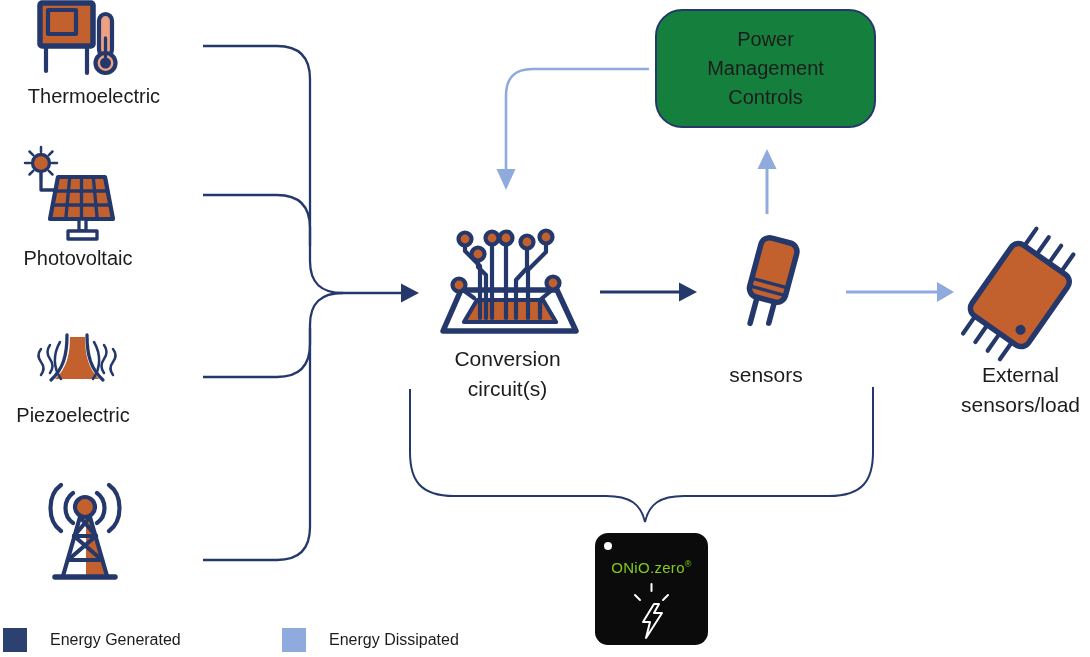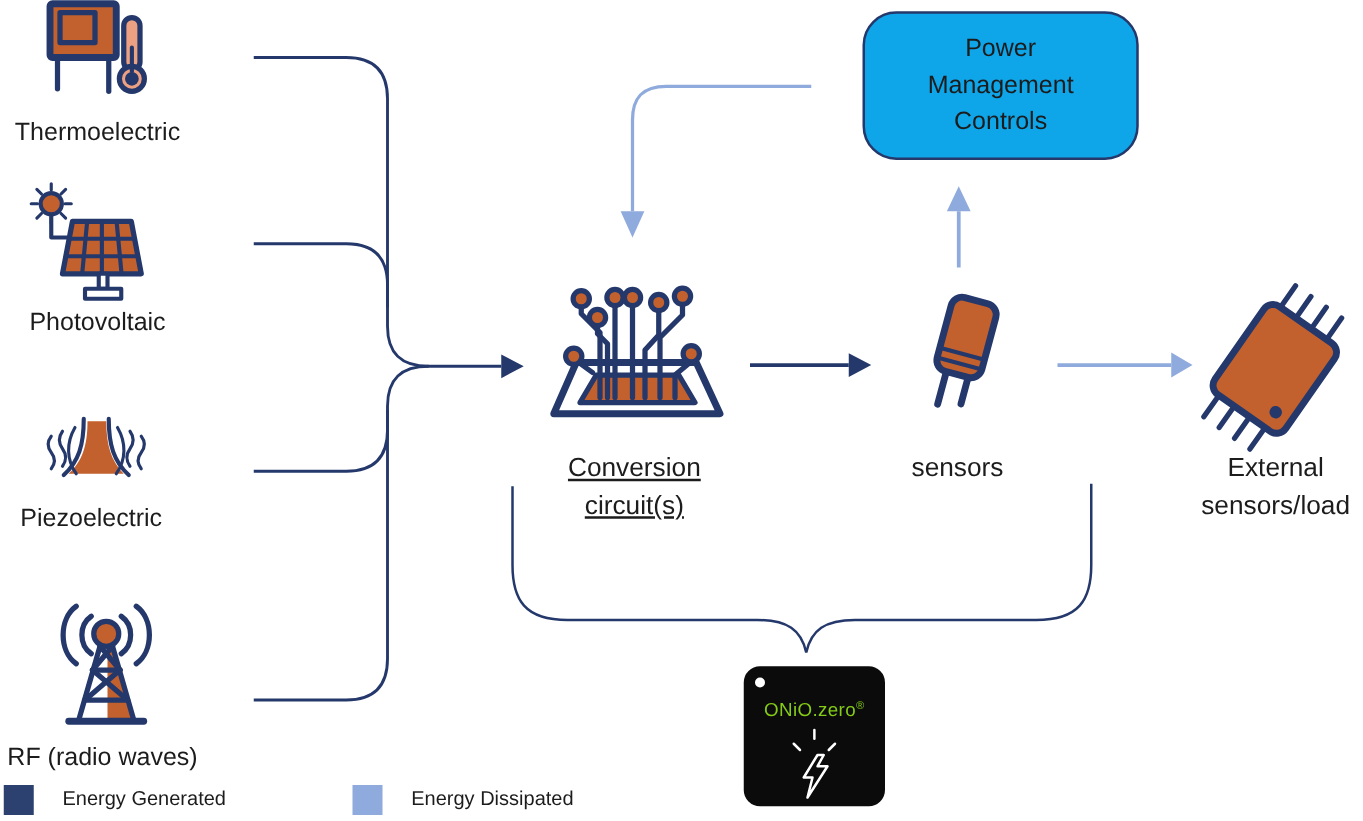--- a/index.html
+++ b/index.html
@@ -25,23 +25,23 @@
   .fp{fill:var(--peach);}
   .fw{fill:#fff;}
   .fn{fill:var(--navy);}
   .nofill{fill:none;}
   
   .label{position:absolute;text-align:center;font-size:20px;line-height:24px;}
   .stage-label{position:absolute;text-align:center;font-size:21px;line-height:30px;}
   .stage-label span{display:block;}
   .pmc-box{
     position:absolute;left:655px;top:9px;width:221px;height:119px;box-sizing:border-box;
-    border:2.5px solid var(--navy);border-radius:27px;background:#0ea5e9;
+    border:2.5px solid var(--navy);border-radius:27px;background:#15803d;
     display:flex;flex-direction:column;align-items:center;justify-content:center;
-    font-size:20px;line-height:29px;margin-left:35px;
+    font-size:20px;line-height:29px;
   }
   .onio-chip{
     position:absolute;left:595px;top:533px;width:113px;height:112px;
     background:var(--chip-bg);border-radius:13px;
   }
   .chip-dot{position:absolute;left:9px;top:9px;width:8px;height:8px;border-radius:50%;background:#fff;}
   .chip-name{position:absolute;left:0;top:26px;width:100%;text-align:center;color:#84cc16;font-size:15px;letter-spacing:.3px;}
   .chip-name sup{font-size:9px;}
   .chip-bolt{position:absolute;left:33px;top:49px;}
   .legend{position:absolute;left:0;top:628px;width:1090px;height:29px;}
@@ -204,26 +204,25 @@
         <path d="M996,340 V359"></path>
           <path d="M1011,340 V359"></path>
           <path d="M1026,340 V359"></path>
           <path d="M1041,340 V359"></path>
       </g>
       <rect class="i5 fo" x="986" y="252" width="69" height="86" rx="9"></rect>
       <circle class="fn" cx="1041" cy="323" r="5"></circle>
     </g>
   </svg>
 
-  <div class="label" style="left:0;top:94px;width:156px;">Thermoelectric</div>
+  <div class="label" style="left:0;top:84px;width:156px;padding-left:16px;">Thermoelectric</div>
   <div class="label" style="left:0;top:246px;width:156px;">Photovoltaic</div>
   <div class="label" style="left:0;top:403px;width:146px;text-align:center;">Piezoelectric</div>
-  <div class="label" style="left:0;top:594px;width:164px;">RF (radio waves)</div>
-
-  <div class="stage-label" style="left:425px;top:360px;width:165px;text-decoration:underline;">
+
+  <div class="stage-label" style="left:425px;top:344px;width:165px;">
     <span>Conversion</span>
     <span>circuit(s)</span>
   </div>
   <div class="stage-label" style="left:700px;top:360px;width:132px;">
     <span>sensors</span>
   </div>
   <div class="stage-label" style="left:938px;top:360px;width:165px;">
     <span>External</span>
     <span>sensors/load</span>
   </div>

